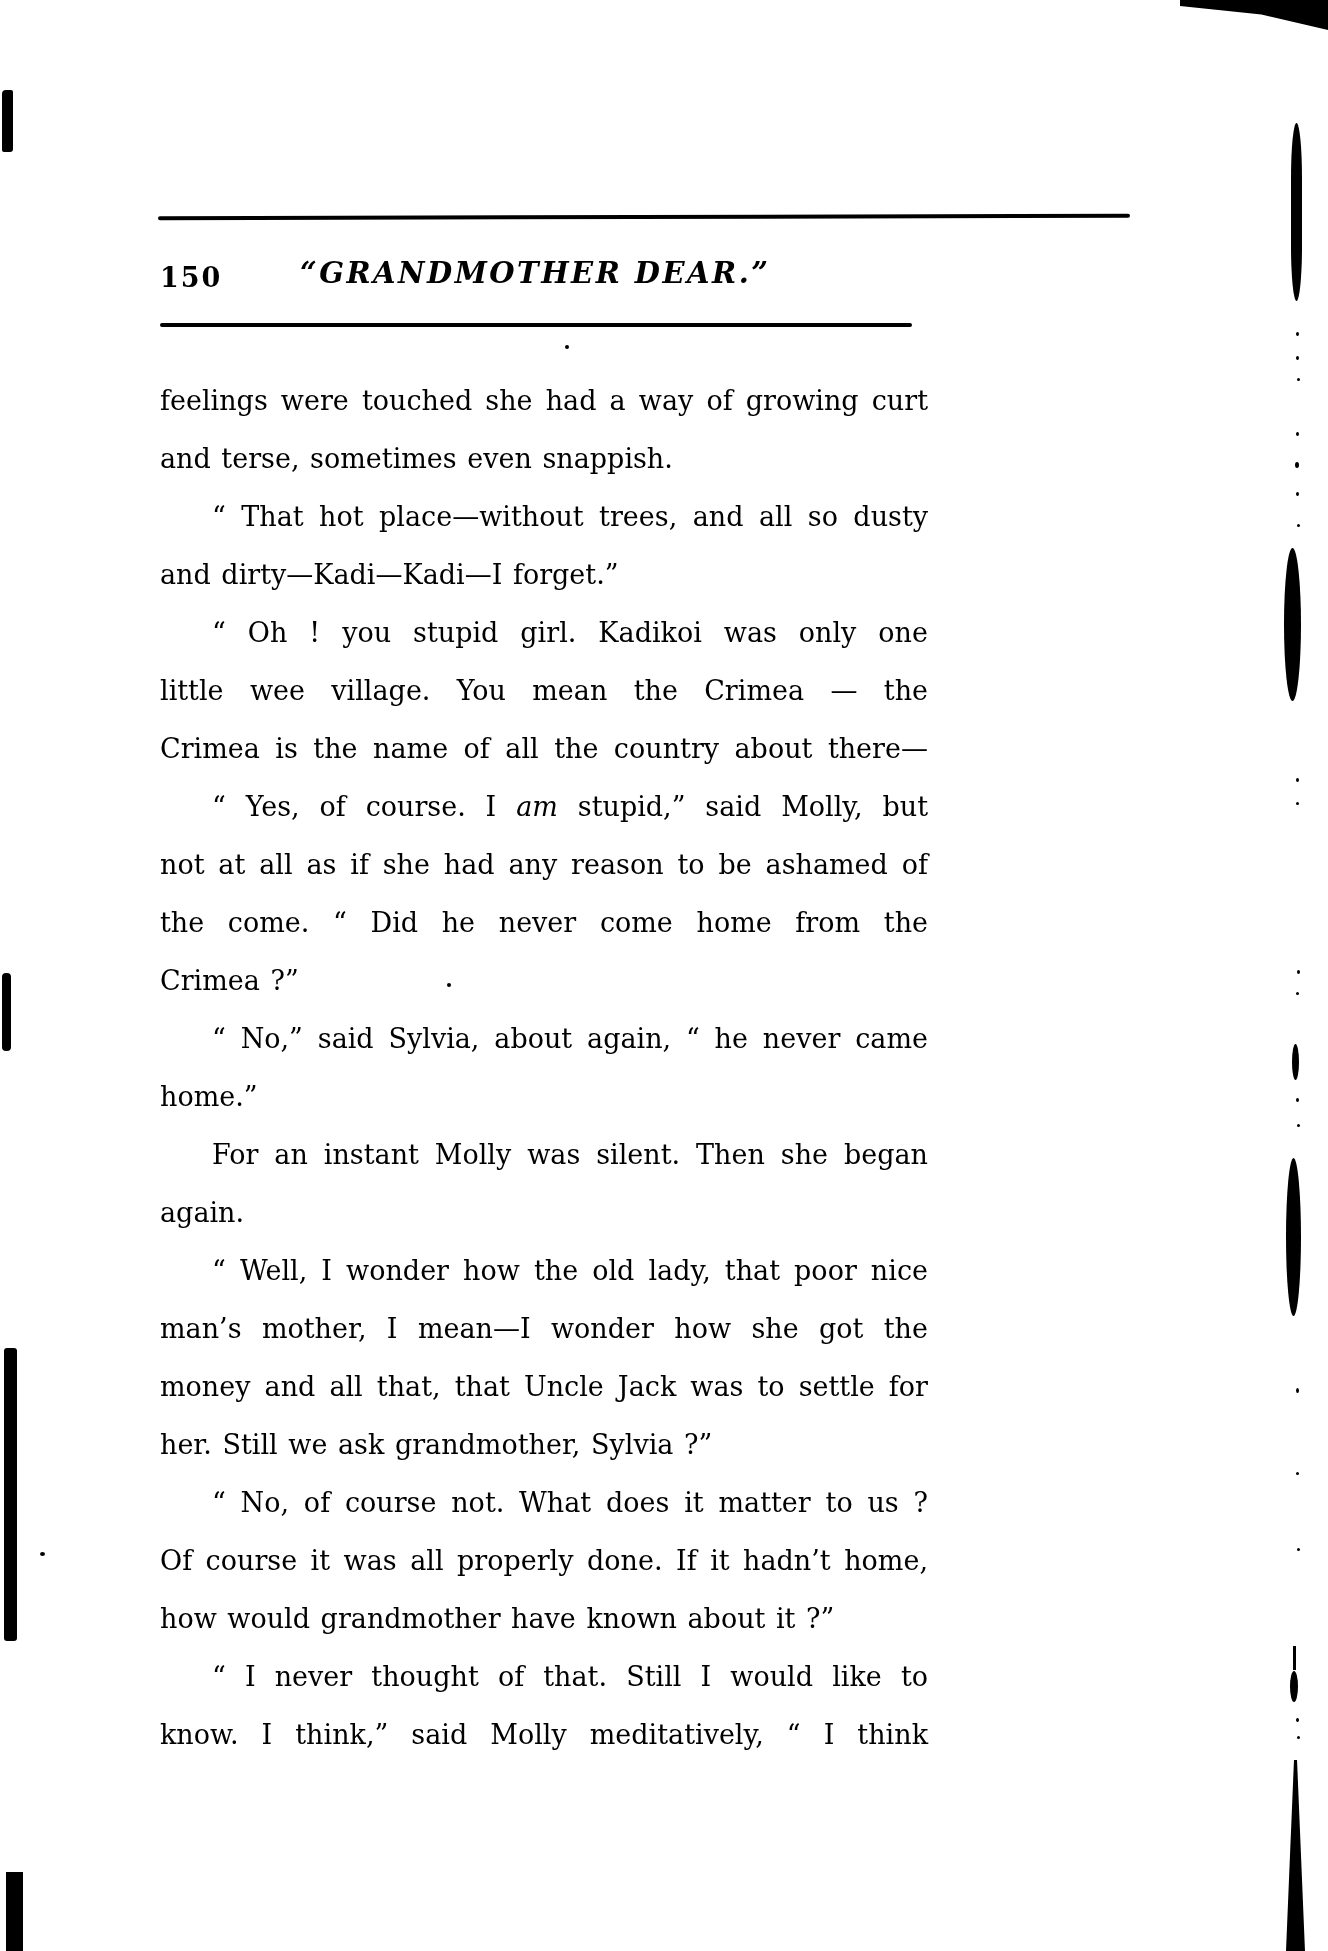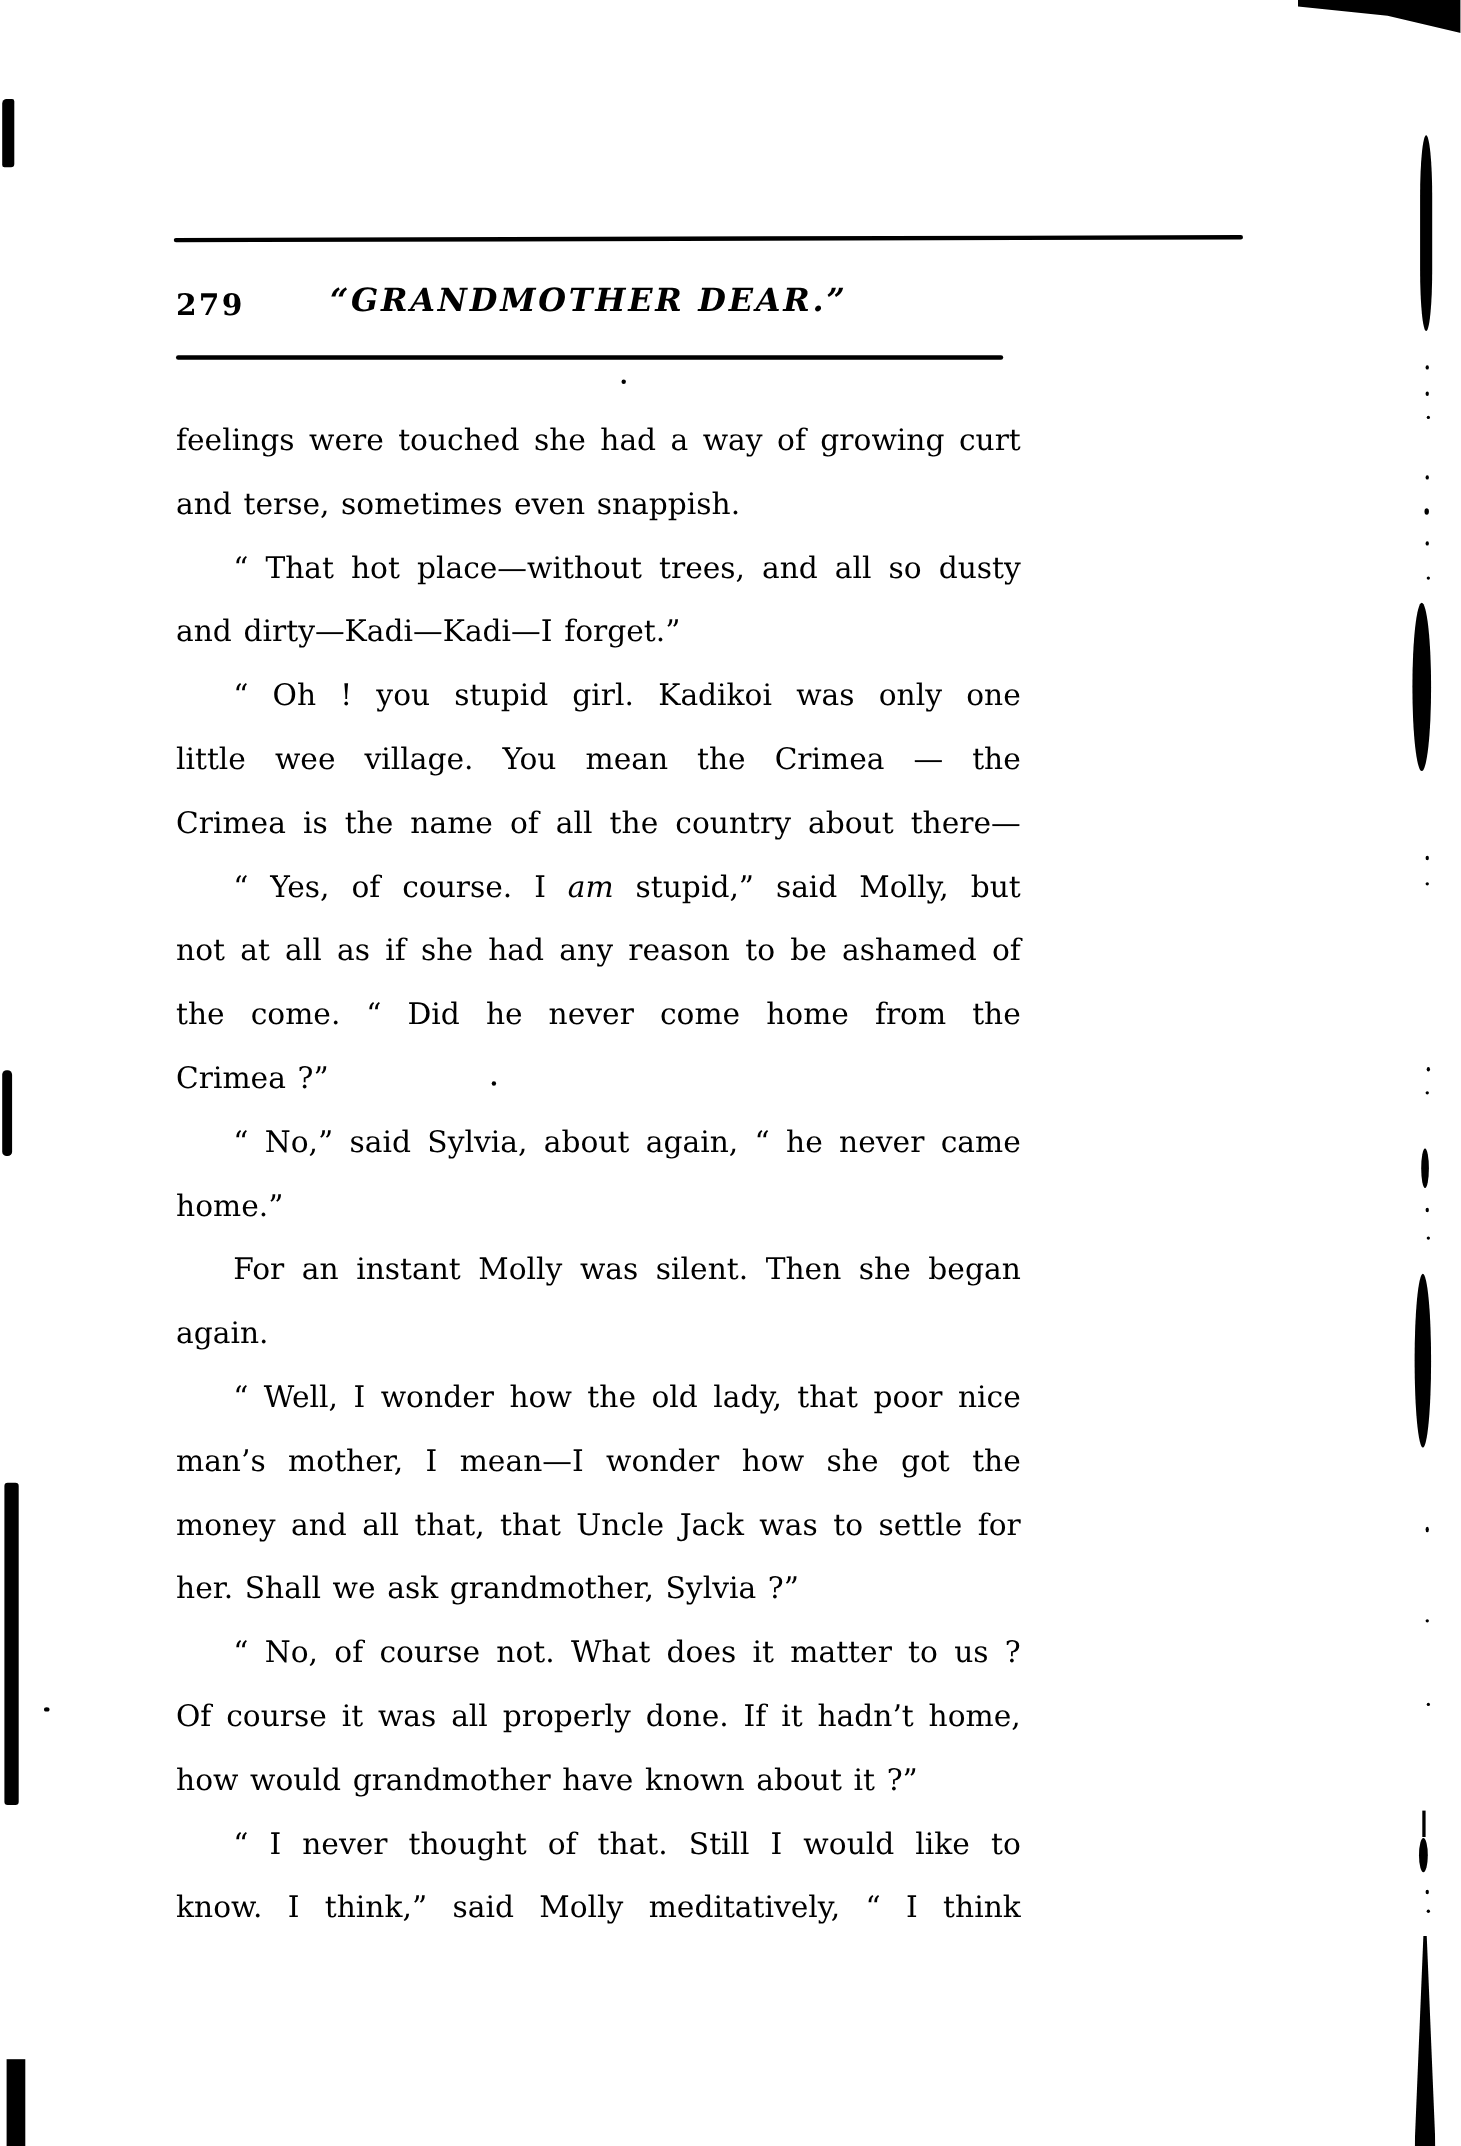--- a/index.html
+++ b/index.html
@@ -45,21 +45,21 @@
   .rm-7{left:1286px;top:1760px;width:19px;height:191px;clip-path:polygon(42% 0,58% 0,100% 100%,0 100%)}
   .speck{border-radius:50%}
 </style>
 </head>
 <body>
 
 <div class="rule rule-top"></div>
 <div class="rule rule-under-header"></div>
 
 <div class="header-row">
-  <span class="page-number">279</span>
+  <span class="page-number">150</span>
   <span class="running-title">“GRANDMOTHER DEAR.”</span>
 </div>
 
 <div class="page-body">
     <div class="para">
       <div class="line">feelings were touched she had a way of growing curt</div>
       <div class="line endline">and terse, sometimes even snappish.</div>
     </div>
     <div class="para">
       <div class="line indent">“ That hot place—without trees, and all so dusty</div>
@@ -81,21 +81,21 @@
       <div class="line endline">home.”</div>
     </div>
     <div class="para">
       <div class="line indent">For an instant Molly was silent.  Then she began</div>
       <div class="line endline">again.</div>
     </div>
     <div class="para">
       <div class="line indent">“ Well, I wonder how the old lady, that poor nice</div>
       <div class="line">man’s mother, I mean—I wonder how she got the</div>
       <div class="line">money and all that, that Uncle Jack was to settle for</div>
-      <div class="line endline">her.  Shall we ask grandmother, Sylvia ?”</div>
+      <div class="line endline">her.  Still we ask grandmother, Sylvia ?”</div>
     </div>
     <div class="para">
       <div class="line indent">“ No, of course not.  What does it matter to us ?</div>
       <div class="line">Of course it was all properly done.  If it hadn’t home,</div>
       <div class="line endline">how would grandmother have known about it ?”</div>
     </div>
     <div class="para">
       <div class="line indent">“ I never thought of that.  Still I would like to</div>
       <div class="line">know.  I think,” said Molly meditatively, “ I think</div>
     </div>

